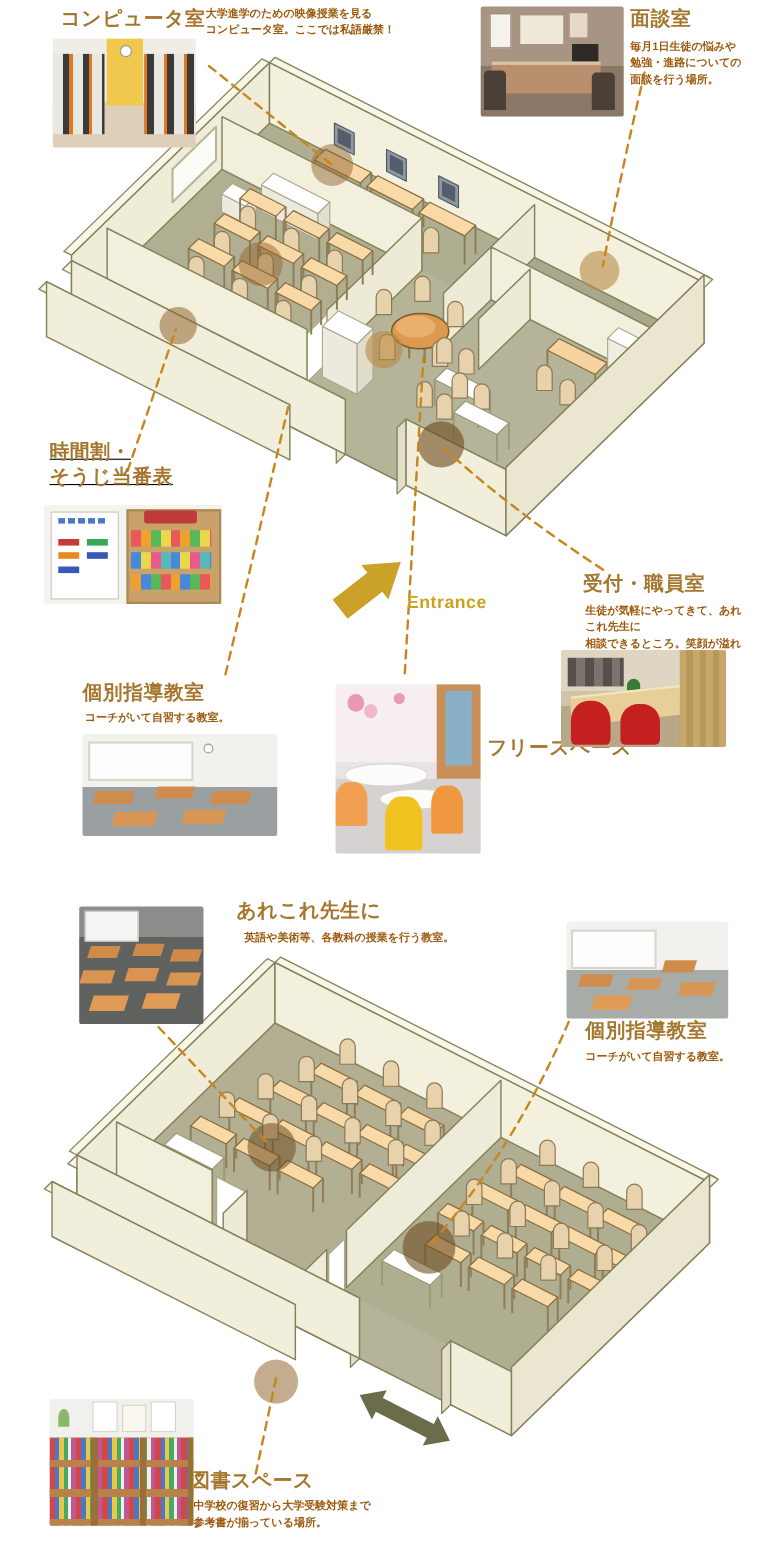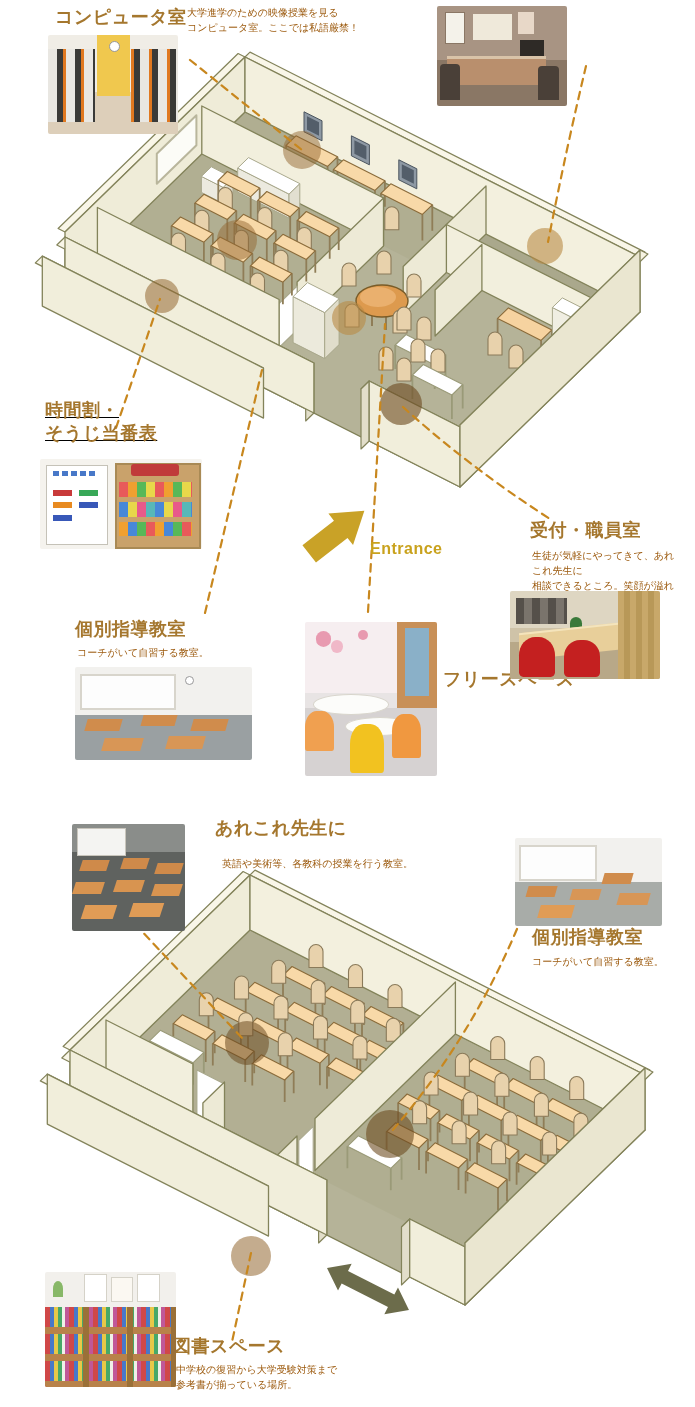--- a/index.html
+++ b/index.html
@@ -2,21 +2,21 @@
 <html><head>
 <meta charset="utf-8">
 <style>
   html,body{margin:0;padding:0;background:#fff;}
   #canvas{position:relative;width:684px;height:1407px;background:#fff;overflow:hidden;
           font-family:"Liberation Sans","DejaVu Sans",sans-serif;}
   #planSvg{position:absolute;left:0;top:0;}
   .room-label{position:absolute;}
   .room-title{font-size:18px;font-weight:bold;color:#a5772e;letter-spacing:.5px;
               line-height:1.28;white-space:pre-line;}
-  .room-desc{font-size:10px;font-weight:normal;color:#9c5a0e;line-height:1.5;white-space:pre-line;}
+  .room-desc{font-size:10px;font-weight:bold;color:#9c5a0e;line-height:1.5;white-space:pre-line;}
   .entrance-label{position:absolute;left:370px;top:540px;font-size:16px;font-weight:bold;
                   color:#c9a21d;letter-spacing:.5px;}
   .photo{position:absolute;overflow:hidden;border-radius:2px;}
   .photo div{position:absolute;}
 </style>
 </head>
 <body>
 
 <div id="canvas">
 
@@ -283,20 +283,26 @@
 </svg>
 
 <div class="room-label" style="left:55px;top:6px;">
   <div class="room-title">コンピュータ室</div>
 </div>
 <div class="room-label" style="left:187px;top:5px;">
   <div class="room-desc">大学進学のための映像授業を見る
 コンピュータ室。ここでは私語厳禁！</div>
 </div>
 
+<div class="room-label" style="left:573px;top:6px;">
+  <div class="room-title">面談室</div>
+  <div class="room-desc" style="margin-top:6px;">毎月1日生徒の悩みや
+勉強・進路についての
+面談を行う場所。</div>
+</div>
 
 <div class="room-label" style="left:45px;top:399px;text-decoration:underline;">
   <div class="room-title">時間割・
 そうじ当番表</div>
 </div>
 
 <div class="room-label" style="left:530px;top:519px;">
   <div class="room-title">受付・職員室</div>
 </div>
 <div class="room-label" style="left:484px;top:548px;margin-left:48px;">
@@ -311,21 +317,21 @@
 </div>
 
 <div class="room-label" style="left:443px;top:668px;">
   <div class="room-title">フリースペース</div>
 </div>
 
 <div class="entrance-label">Entrance</div>
 
 <div class="room-label" style="left:215px;top:817px;">
   <div class="room-title">あれこれ先生に</div>
-  <div class="room-desc" style="margin-top:16px;margin-left:7px;">英語や美術等、各教科の授業を行う教室。</div>
+  <div class="room-desc" style="margin-top:5px;margin-left:7px;">英語や美術等、各教科の授業を行う教室。</div>
 </div>
 
 <div class="room-label" style="left:532px;top:926px;">
   <div class="room-title">個別指導教室</div>
   <div class="room-desc" style="margin-top:5px;">コーチがいて自習する教室。</div>
 </div>
 
 <div class="room-label" style="left:173px;top:1335px;">
   <div class="room-title">図書スペース</div>
   <div class="room-desc" style="margin-top:4px;margin-left:3px;">中学校の復習から大学受験対策まで

